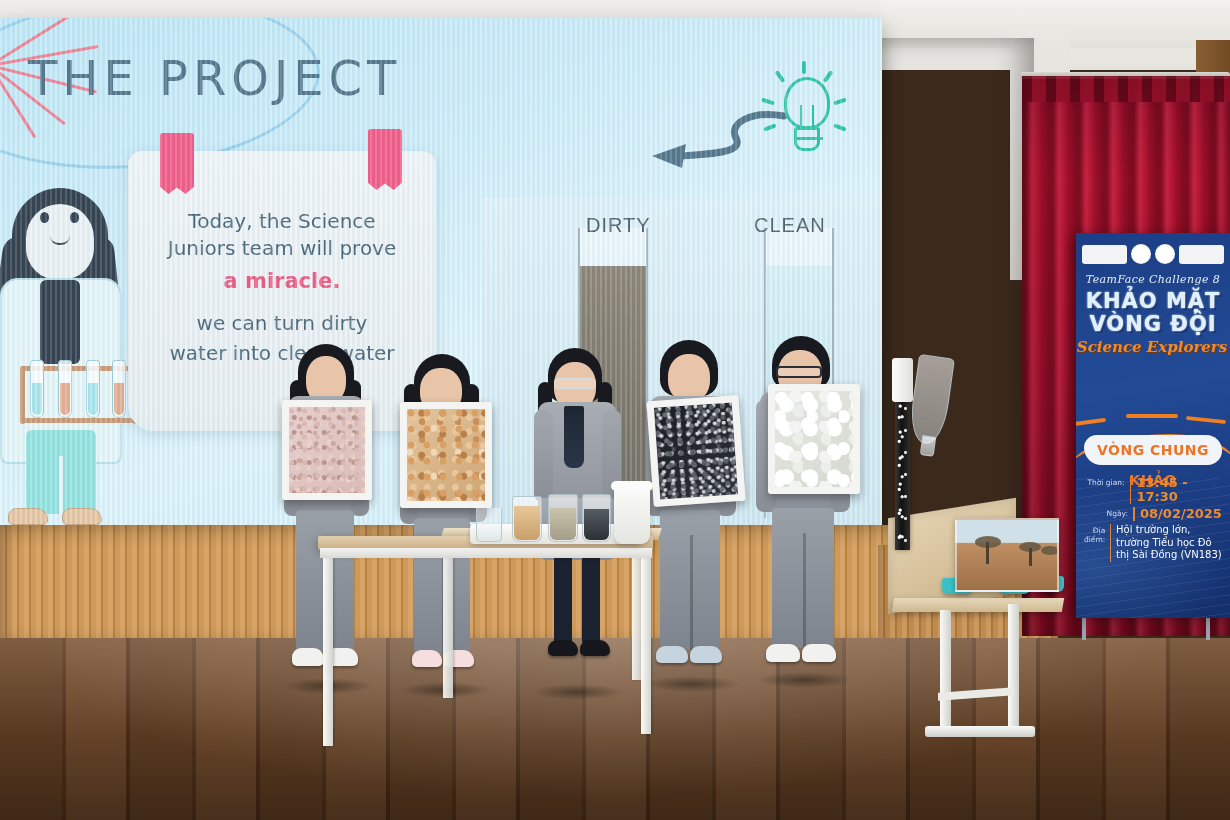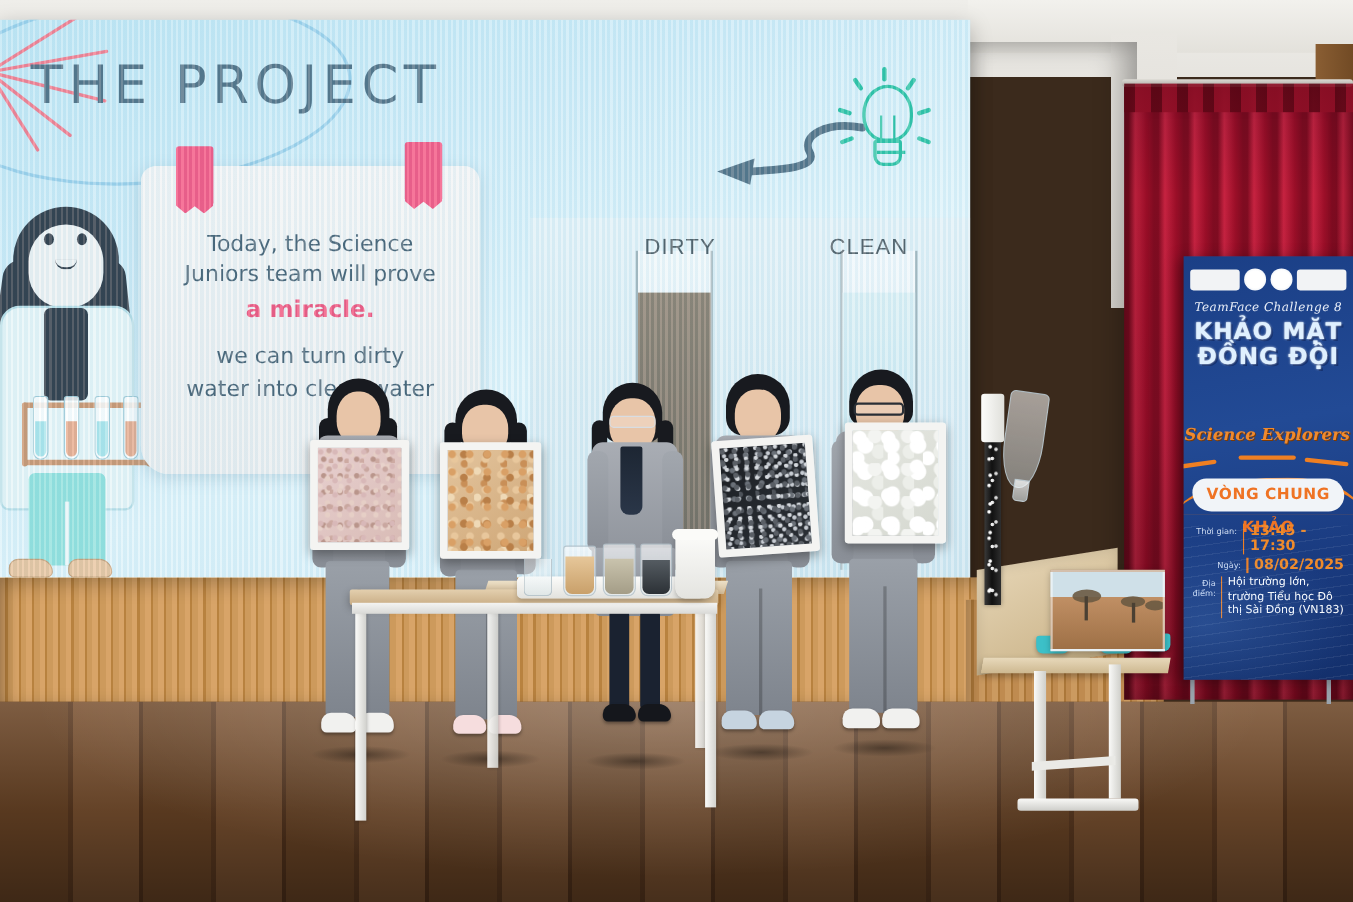--- a/index.html
+++ b/index.html
@@ -347,21 +347,21 @@
   .b-t1{ position:absolute; left:0; top:56px; width:154px; text-align:center;
      font-size:21px; font-weight:bold; color:#dff0ff; letter-spacing:1px;
      font-family:"DejaVu Sans", sans-serif;
      text-shadow:0 0 2px #fff, 2px 2px 0 #14306e; }
   .b-t2{ position:absolute; left:0; top:79px; width:154px; text-align:center;
      font-size:21px; font-weight:bold; color:#dff0ff; letter-spacing:1px;
      font-family:"DejaVu Sans", sans-serif;
      text-shadow:0 0 2px #fff, 2px 2px 0 #14306e; }
   .b-t3{ position:absolute; left:0; top:105px; width:152px; text-align:center;
      font-size:15px; font-style:italic; font-weight:bold; color:#f08a2e;
-     font-family:"DejaVu Serif", serif; text-shadow:1px 1px 0 #7a3a06;margin-top:48px;}
+     font-family:"DejaVu Serif", serif; text-shadow:1px 1px 0 #7a3a06;}
   .b-swoosh{ position:absolute; left:-6px; top:175px; width:170px; height:60px; }
   .b-swoosh .s{ position:absolute; height:4px; border-radius:3px; background:#ef7f22;}
   .b-swoosh .s1{ left:2px; top:12px; width:34px; transform:rotate(-8deg);}
   .b-swoosh .s2{ left:56px; top:6px; width:52px;}
   .b-swoosh .s3{ left:116px; top:10px; width:40px; transform:rotate(6deg);}
   .b-swoosh .curve{ position:absolute; left:0; top:26px; width:168px; height:34px;
      border-top:5px solid #ef7f22; border-radius:60% 40% 0 0/100% 100% 0 0;}
   .b-round{ position:absolute; left:8px; top:202px; width:138px; height:30px;
      background:#f1f4f8; border-radius:16px 20px 18px 22px; }
   .b-round span{ display:block; text-align:center; line-height:30px; color:#ef7324;
@@ -489,21 +489,21 @@
   <div class="banner-leg r"></div>
   <div class="banner">
     <div class="b-logos">
       <div class="b-logo"></div>
       <div class="b-logo circ"></div>
       <div class="b-logo circ"></div>
       <div class="b-logo"></div>
     </div>
     <div class="b-sub">TeamFace Challenge 8</div>
     <div class="b-t1">KHẢO MẶT</div>
-    <div class="b-t2">ĐỒNG ĐỘI</div>
+    <div class="b-t2">VÒNG ĐỘI</div>
     <div class="b-t3">Science Explorers</div>
     <div class="b-swoosh">
       <span class="s s1"></span>
         <span class="s s2"></span>
         <span class="s s3"></span>
       <span class="curve"></span>
     </div>
     <div class="b-round">
       <span>VÒNG CHUNG KHẢO</span>
     </div>

